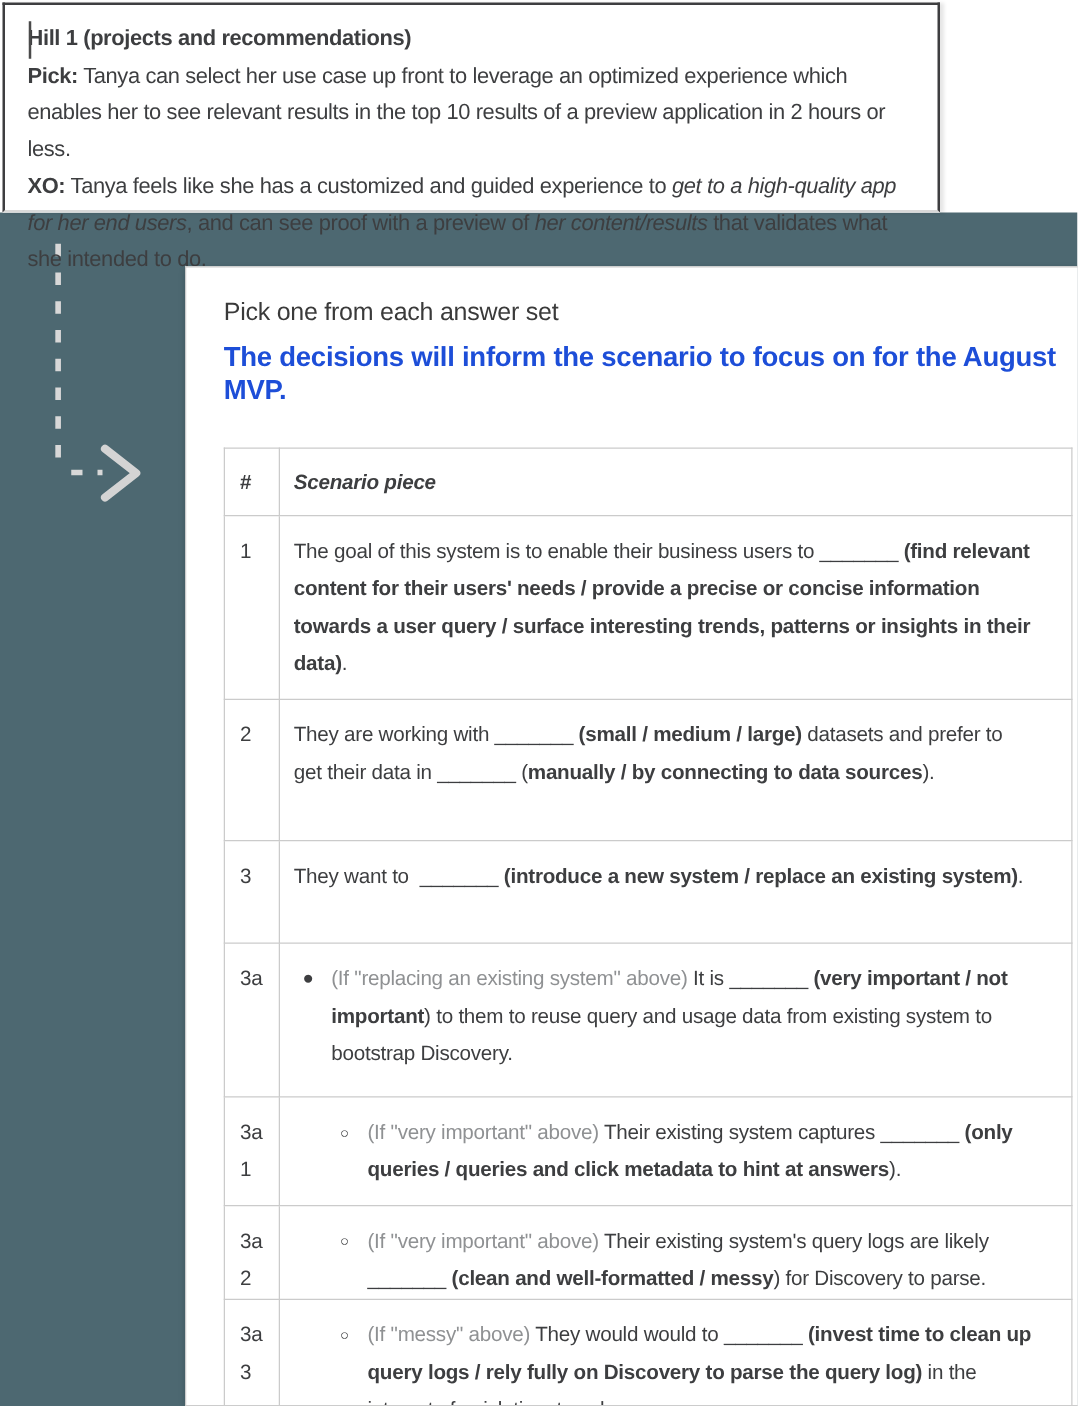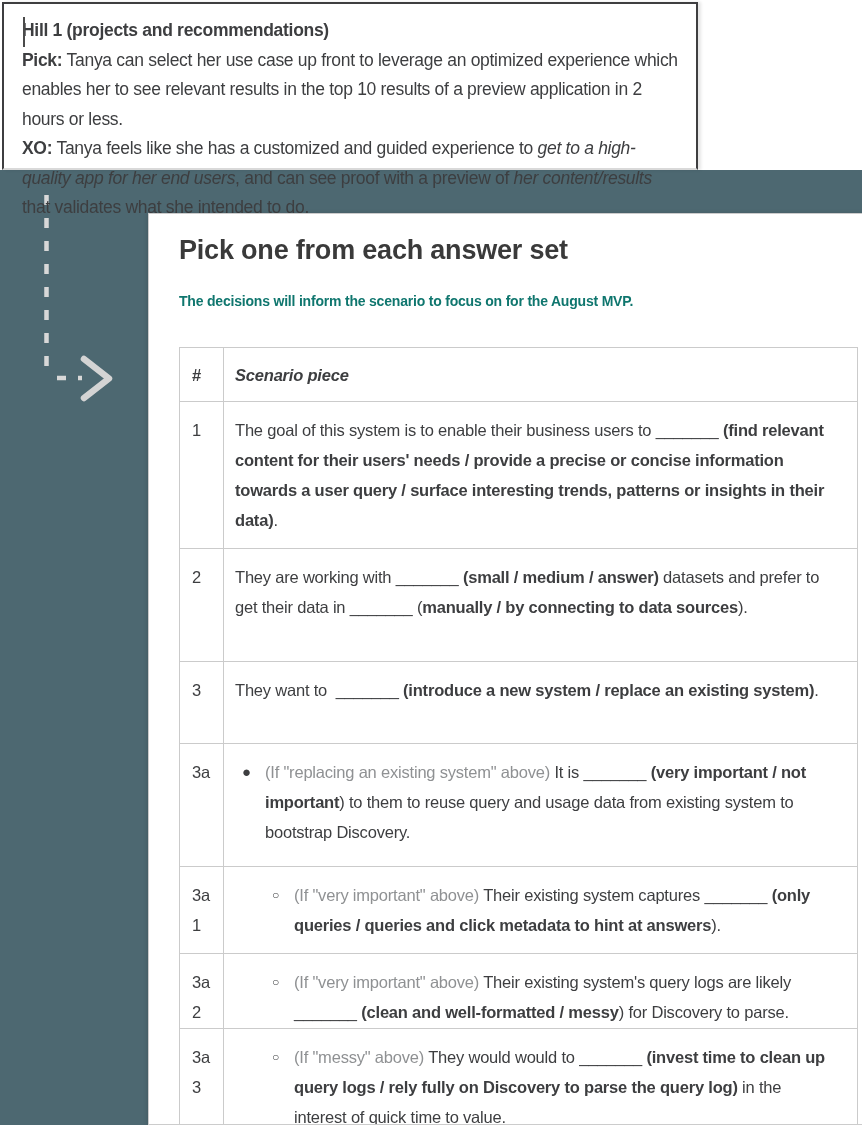--- a/index.html
+++ b/index.html
@@ -5,39 +5,39 @@
   * { margin:0; padding:0; box-sizing:border-box; }
   html,body { width:862px; height:1125px; overflow:hidden; background:#ffffff;
     font-family:"Liberation Sans", sans-serif; }
   .stage { position:relative; width:862px; height:1125px; overflow:hidden; }
 
   
   .canvas-bg { position:absolute; left:0; top:170px; width:862px; height:955px;
     background:#4d6871; }
 
   
-  .hill-box { position:absolute; left:2px; top:2px; width:696px; height:168px;
+  .hill-box { position:absolute; left:2px; top:2px; width:750px; height:168px;
     background:#ffffff; border:2px solid #3e3e40; border-bottom-color:#d9d9d9;
     box-shadow:3px 0 3px rgba(0,0,0,0.10);
     padding:12px 14px 0 18px; color:#3d3e40; font-size:17.5px; line-height:29.5px;
     letter-spacing:-0.3px; }
   .hill-box p { white-space:pre-wrap; }
   .caret { position:absolute; left:19px; top:13px; width:2px; height:30px;
     background:#4a4a4a; }
 
   
   .arrow-svg { position:absolute; left:30px; top:185px; }
 
   
   .panel { position:absolute; left:148px; top:213px; width:716px; height:912px;
     background:#ffffff; border:1px solid #cccccc; box-shadow:0 1px 5px rgba(0,0,0,0.18);
     padding:16px 0 0 30px; overflow:hidden; }
-  .panel-title { font-size:27px; font-weight:700; color:#3a3a3a; line-height:40px;
+  .panel-title { font-size:20px; font-weight:400; color:#3a3a3a; line-height:40px;
     letter-spacing:-0.2px; }
-  .panel-subtitle { margin-top:18px; font-size:14px; font-weight:700; color:#0f766e;
+  .panel-subtitle { margin-top:3px; font-size:22px; font-weight:700; color:#1d4ed8;
     line-height:26px; letter-spacing:-0.2px; }
 
   
   table.scenario { border-collapse:collapse; margin-top:33px; width:679px;
     table-layout:fixed; }
   table.scenario th, table.scenario td { border:1px solid #cbcbcb; vertical-align:top;
     color:#3d3e40; font-size:16.5px; line-height:30px; letter-spacing:-0.2px;
     text-align:left; }
   col.c-num { width:44px; }
   tr.hdr { height:54px; }
@@ -102,21 +102,21 @@
             <div class="segtext"><span class="seg-n">The goal of this system is to enable their business users to _______ </span><span class="seg-b">(find relevant content for their users' needs / provide a precise or concise information towards a user query / surface interesting trends, patterns or insights in their data)</span><span class="seg-n">.</span></div>
           </div>
         </td>
       </tr>
 
       <tr class="r2">
         <td class="num">2</td>
         <td class="content">
           <div class="cellflex lvl0">
 
-            <div class="segtext"><span class="seg-n">They are working with _______ </span><span class="seg-b">(small / medium / answer)</span><span class="seg-n"> datasets and prefer to get their data in _______ (</span><span class="seg-b">manually / by connecting to data sources</span><span class="seg-n">).</span></div>
+            <div class="segtext"><span class="seg-n">They are working with _______ </span><span class="seg-b">(small / medium / large)</span><span class="seg-n"> datasets and prefer to get their data in _______ (</span><span class="seg-b">manually / by connecting to data sources</span><span class="seg-n">).</span></div>
           </div>
         </td>
       </tr>
 
       <tr class="r3">
         <td class="num">3</td>
         <td class="content">
           <div class="cellflex lvl0">
 
             <div class="segtext"><span class="seg-n">They want to  _______ </span><span class="seg-b">(introduce a new system / replace an existing system)</span><span class="seg-n">.</span></div>

